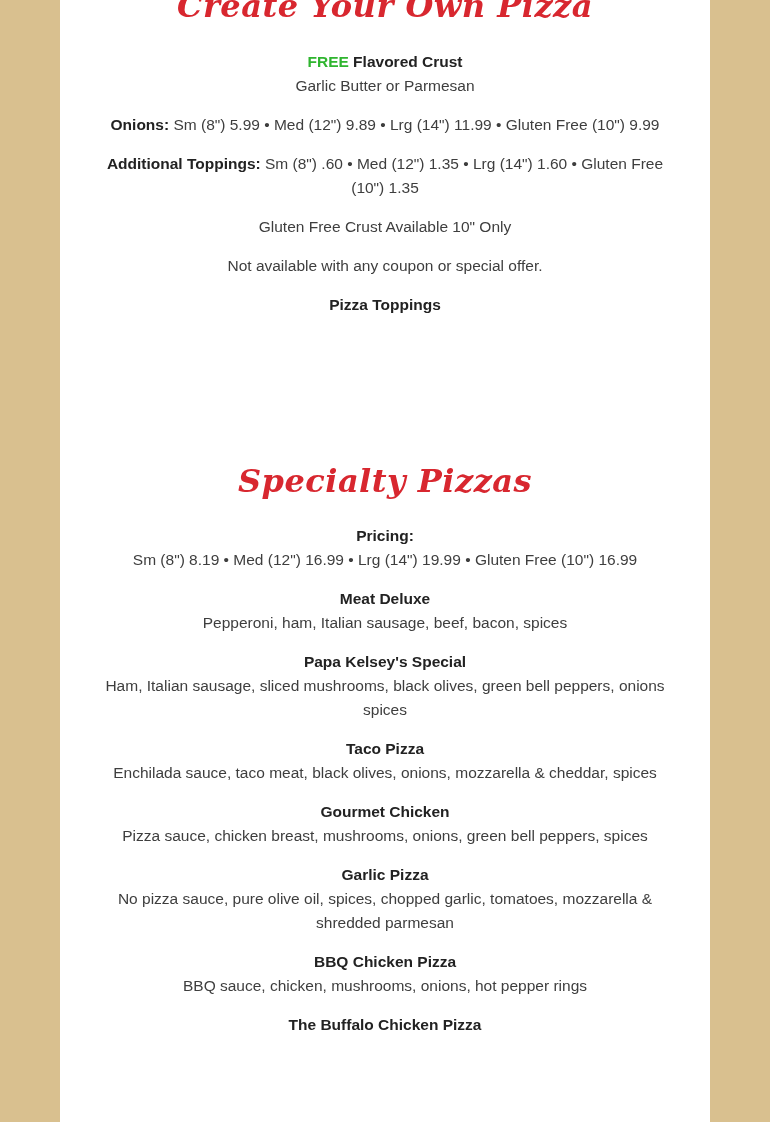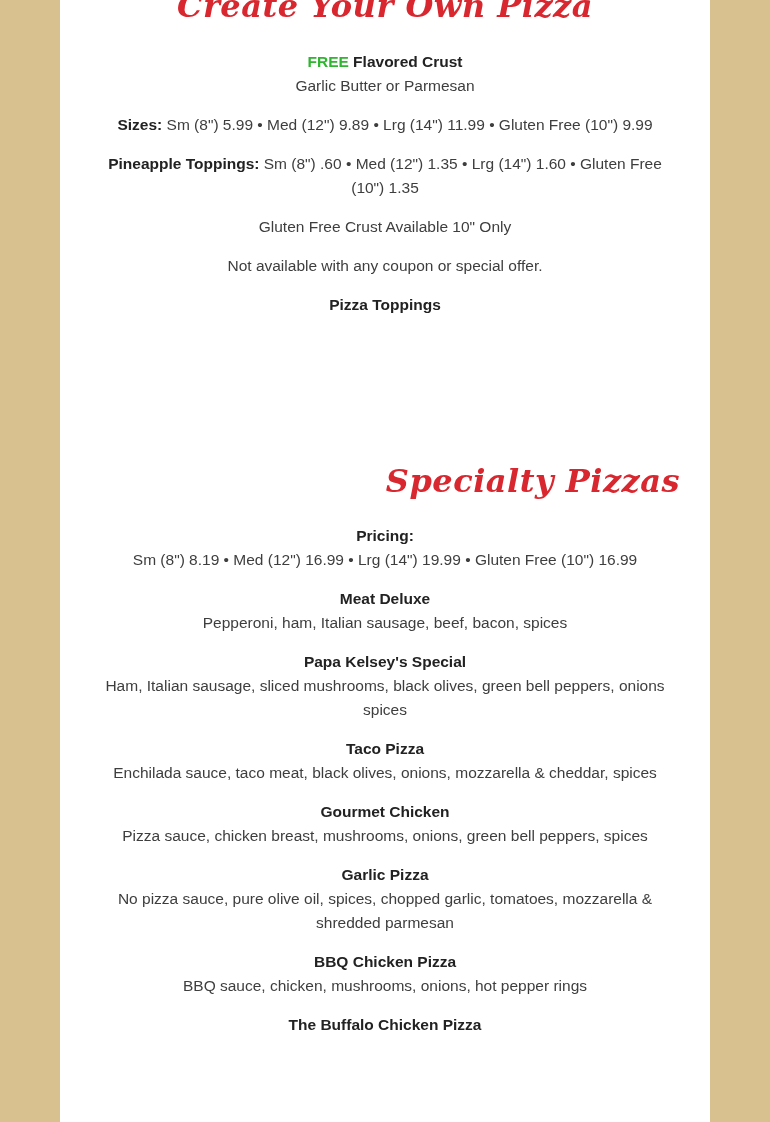--- a/index.html
+++ b/index.html
@@ -31,21 +31,20 @@
     font-size: 32px;
     line-height: 1.05;
     margin: 0;
     letter-spacing: 0.5px;
   }
   .heading-top {
     margin-top: -10px;
   }
   .heading-specialty {
     margin-top: 148px;
-    text-align: right;
   }
   .block {
     text-align: center;
     color: #3e3e3e;
     font-size: 15.5px;
     line-height: 24px;
     margin: 15px 0;
   }
   .first-block {
     margin-top: 26px;
@@ -73,23 +72,23 @@
 <div class="page-wrap">
   <div class="content-col">
 
     <h1 class="script-heading heading-top">Create Your Own Pizza</h1>
 
     <div class="block first-block">
       <div><span class="free-word">FREE</span><span class="bold-line"> Flavored Crust</span></div>
       <div>Garlic Butter or Parmesan</div>
     </div>
 
-    <div class="block"><span class="bold-label">Sizes:</span><span> Sm (8") 5.99 • Med (12") 9.89 • Lrg (14") 11.99 • Gluten Free (10") 9.99</span></div>
+    <div class="block"><span class="bold-label">Onions:</span><span> Sm (8") 5.99 • Med (12") 9.89 • Lrg (14") 11.99 • Gluten Free (10") 9.99</span></div>
 
-    <div class="block"><span class="bold-label">Pineapple Toppings:</span><span> Sm (8") .60 • Med (12") 1.35 • Lrg (14") 1.60 • Gluten Free (10") 1.35</span></div>
+    <div class="block"><span class="bold-label">Additional Toppings:</span><span> Sm (8") .60 • Med (12") 1.35 • Lrg (14") 1.60 • Gluten Free (10") 1.35</span></div>
 
     <div class="block">Gluten Free Crust Available 10" Only</div>
 
     <div class="block">Not available with any coupon or special offer.</div>
 
     <div class="block bold-line">Pizza Toppings</div>
 
 
     <h1 class="script-heading heading-specialty">Specialty Pizzas</h1>
 

